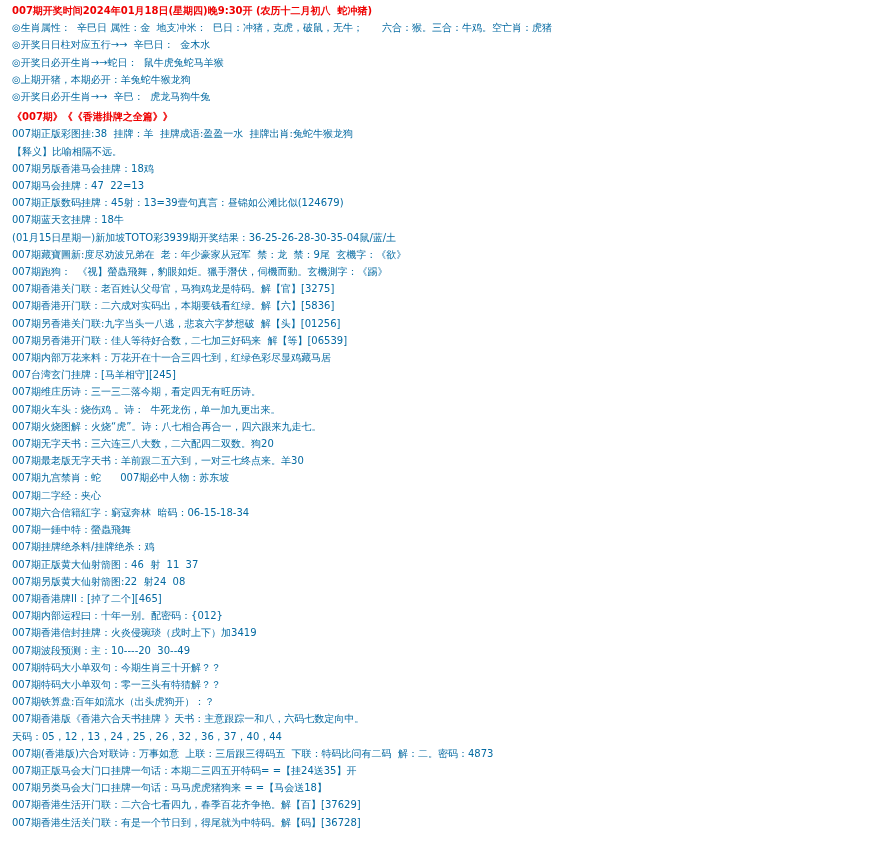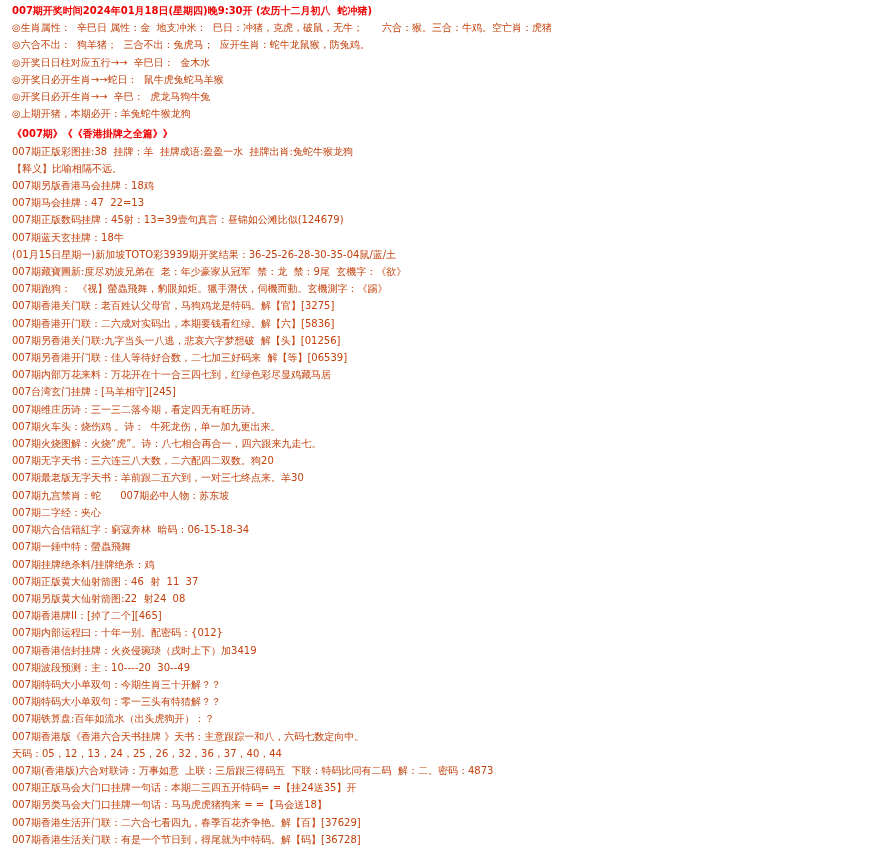--- a/index.html
+++ b/index.html
@@ -22,36 +22,35 @@
     padding: 2px 0 0 0;
     box-sizing: border-box;
   }
   .line {
     line-height: 17.2px;
     white-space: pre-wrap;
     padding-left: 12px;
     font-size: 10px;
   }
   .red    { color: #ee0000; }
-  .black  { color: #c2410c; }
+  .black  { color: #0369a1; }
   .bold   { font-weight: bold; }
   .gap-sm { height: 3px; }
 </style>
 </head>
 <body>
 
 <div class="page">
   <div class="line red bold">007期开奖时间2024年01月18日(星期四)晚9:30开 (农历十二月初八  蛇冲猪)</div>
   <div id="body-lines">
       <div class="line black">◎生肖属性：  辛巳日 属性：金  地支冲米：  巳日：冲猪，克虎，破鼠，无牛；      六合：猴。三合：牛鸡。空亡肖：虎猪</div>
-      <div class="line black">◎六合不出：  狗羊猪；  三合不出：兔虎马；  应开生肖：蛇牛龙鼠猴，防兔鸡。</div>
       <div class="line black">◎开奖日日柱对应五行→→  辛巳日：  金木水</div>
       <div class="line black">◎开奖日必开生肖→→蛇日：  鼠牛虎兔蛇马羊猴</div>
+      <div class="line black">◎上期开猪，本期必开：羊兔蛇牛猴龙狗</div>
       <div class="line black">◎开奖日必开生肖→→  辛巳：  虎龙马狗牛兔</div>
-      <div class="line black">◎上期开猪，本期必开：羊兔蛇牛猴龙狗</div>
       <div class="gap-sm"></div>
       <div class="line red bold">《007期》《《香港掛牌之全篇》》</div>
       <div class="line black">007期正版彩图挂:38  挂牌：羊  挂牌成语:盈盈一水  挂牌出肖:兔蛇牛猴龙狗</div>
       <div class="line black">【释义】比喻相隔不远。</div>
       <div class="line black">007期另版香港马会挂牌：18鸡</div>
       <div class="line black">007期马会挂牌：47  22=13</div>
       <div class="line black">007期正版数码挂牌：45射：13=39壹句真言：昼锦如公滩比似(124679)</div>
       <div class="line black">007期蓝天玄挂牌：18牛</div>
       <div class="line black">(01月15日星期一)新加坡TOTO彩3939期开奖结果：36-25-26-28-30-35-04鼠/蓝/土</div>
       <div class="line black">007期藏寶圖新:度尽劝波兄弟在  老：年少豪家从冠军  禁：龙  禁：9尾  玄機字：《欲》</div>

